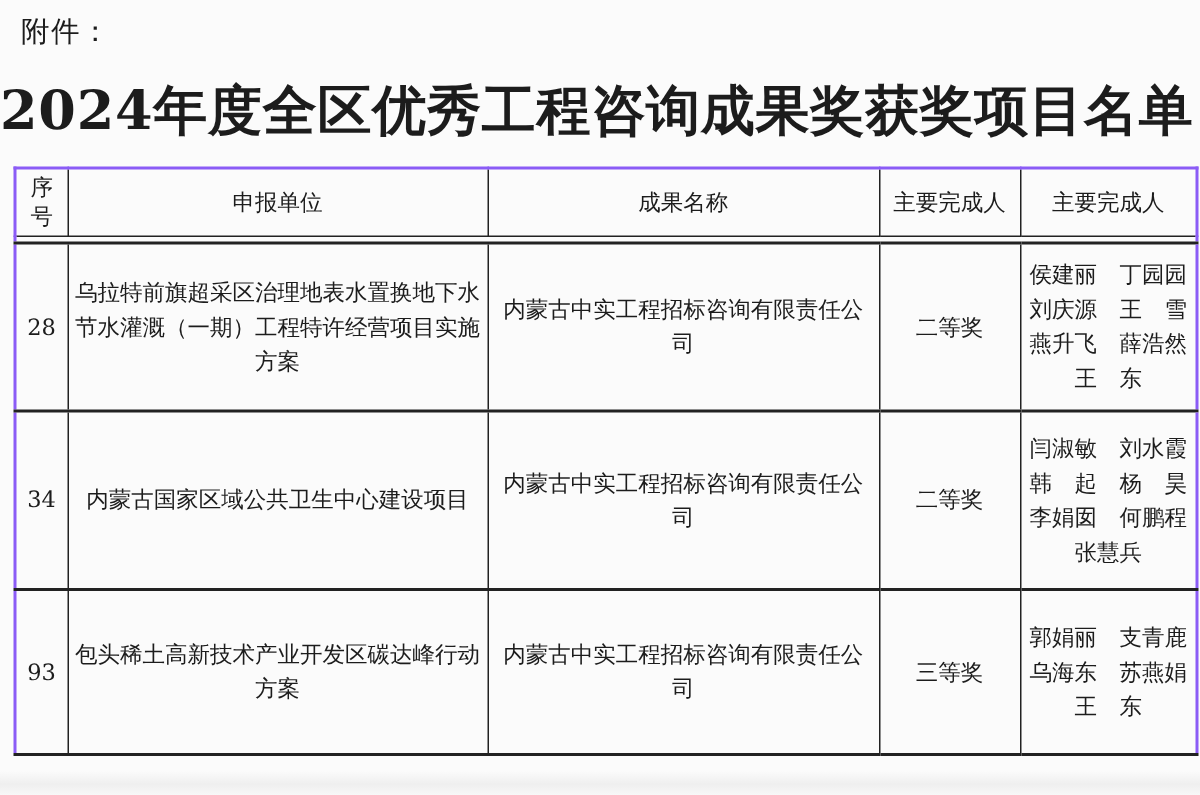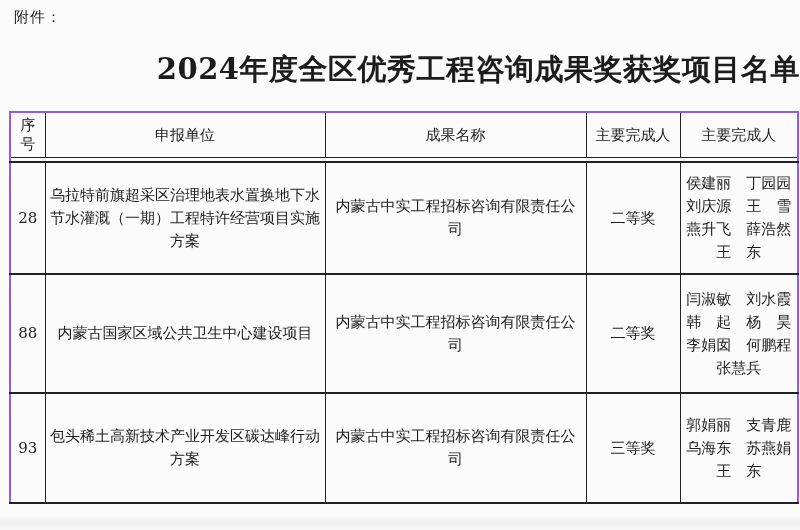--- a/index.html
+++ b/index.html
@@ -7,30 +7,30 @@
     width: 800px; height: 530px;
     position: relative;
     overflow: hidden;
     background: #fbfbfb;
     color: #1c1c1c;
     font-family: "DejaVu Serif", "Liberation Serif", serif;
   }
   .attachment {
     position: absolute;
     left: 14px; top: 8px;
-    font-size: 15px;
+    font-size: 19px;
     letter-spacing: 1px;
     text-align: right;
   }
   .doc-title {
     position: absolute;
     top: 50px; left: 0;
     width: 100%;
-    text-align: right;
-    font-size: 29px;
+    text-align: left;
+    font-size: 36px;
     font-weight: bold;
     letter-spacing: 0.5px;
   }
   table.results {
     position: absolute;
     top: 111px; left: 9px;
     width: 788px;
     table-layout: fixed;
     border-collapse: collapse;
     border: 2px solid #8b5cf6;
@@ -126,21 +126,21 @@
       <td class="cell-name">乌拉特前旗超采区治理地表水置换地下水节水灌溉（一期）工程特许经营项目实施方案</td>
       <td class="cell-org">内蒙古中实工程招标咨询有限责任公司</td>
       <td class="cell-award">二等奖</td>
       <td class="cell-contrib">侯建丽　丁园园
 刘庆源　王　雪
 燕升飞　薛浩然
 王　东</td>
     </tr>
 
     <tr class="data-row row-1">
-      <td class="cell-no">88</td>
+      <td class="cell-no">34</td>
       <td class="cell-name">内蒙古国家区域公共卫生中心建设项目</td>
       <td class="cell-org">内蒙古中实工程招标咨询有限责任公司</td>
       <td class="cell-award">二等奖</td>
       <td class="cell-contrib">闫淑敏　刘水霞
 韩　起　杨　昊
 李娟囡　何鹏程
 张慧兵</td>
     </tr>
 
     <tr class="data-row row-2">

